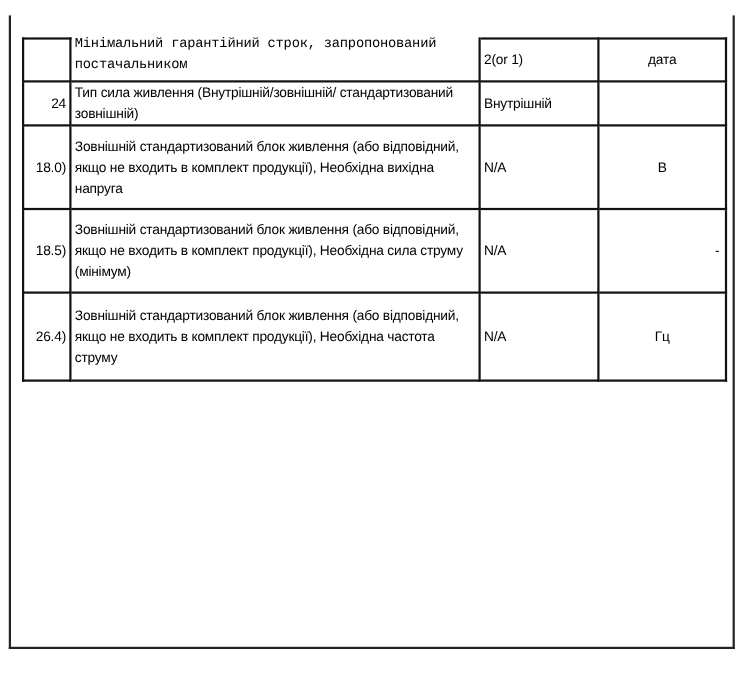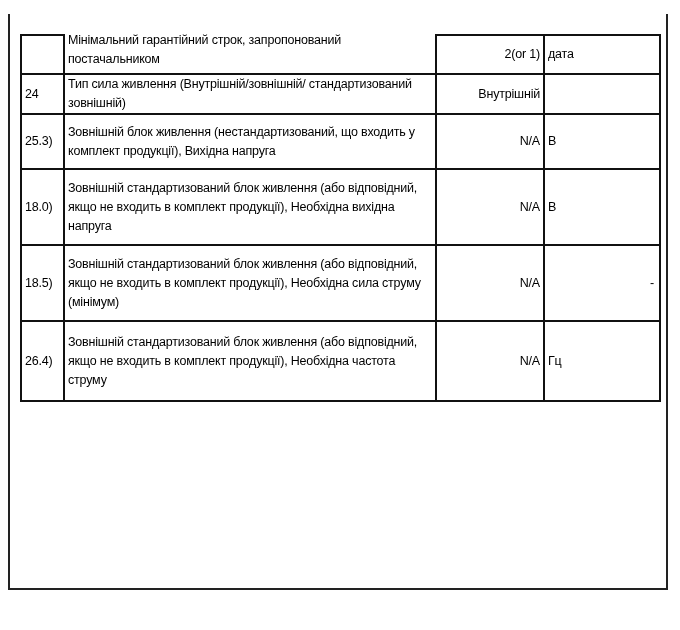--- a/index.html
+++ b/index.html
@@ -5,27 +5,27 @@
     html, body { margin: 0; padding: 0; background: #ffffff; }
     body { width: 680px; height: 630px; position: relative; overflow: hidden;
            font-family: "Liberation Sans", sans-serif; color: #000; }
     .frame { position: absolute; left: 8px; top: 14px; width: 660px; height: 576px;
              border-left: 2px solid #222; border-right: 2px solid #222; border-bottom: 2px solid #222;
              box-sizing: border-box; }
     table.spec { position: absolute; left: 20px; top: 34px; border-collapse: collapse;
                  table-layout: fixed; width: 634px; font-size: 12.5px; }
     table.spec td { border: 2px solid #111; padding: 0 3px; vertical-align: middle;
                     line-height: 19px; letter-spacing: -0.2px; }
-    td.num { width: 35px; text-align: left; padding: 0 1px; }
+    td.num { width: 35px; text-align: right; padding: 0 1px; }
     td.desc { width: 364px; text-align: left; }
-    td.val { width: 100px; text-align: right; }
-    td.unit { width: 108px; text-align: left; }
+    td.val { width: 100px; text-align: left; }
+    td.unit { width: 108px; text-align: center; }
     td.unit.right { text-align: right; padding-right: 5px; }
     tr.first td.desc { border-top: none; vertical-align: top; }
-    tr.first td.desc span { position: relative; top: -4px; display: block; }
+    tr.first td.desc span { position: relative; top: -4px; display: block; font-family: Liberation Mono, monospace; }
   </style>
 </head>
 <body>
 
 <div class="frame"></div>
 
 <table class="spec">
   <tbody>
     <tr class="first" style="height:37px">
       <td class="num"></td>
@@ -33,26 +33,20 @@
           <span>Мінімальний гарантійний строк, запропонований постачальником</span>
         </td>
       <td class="val">2(or 1)</td>
       <td class="unit">дата</td>
     </tr>
     <tr style="height:38px">
       <td class="num">24</td>
       <td class="desc">Тип сила живлення (Внутрішній/зовнішній/ стандартизований зовнішній)</td>
       <td class="val">Внутрішній</td>
       <td class="unit"></td>
-    </tr>
-    <tr style="height:55px">
-      <td class="num">25.3)</td>
-      <td class="desc">Зовнішній блок живлення (нестандартизований, що входить у комплект продукції), Вихідна напруга</td>
-      <td class="val">N/A</td>
-      <td class="unit">В</td>
     </tr>
     <tr style="height:76px">
       <td class="num">18.0)</td>
       <td class="desc">Зовнішній стандартизований блок живлення (або відповідний, якщо не входить в комплект продукції), Необхідна вихідна напруга</td>
       <td class="val">N/A</td>
       <td class="unit">В</td>
     </tr>
     <tr style="height:76px">
       <td class="num">18.5)</td>
       <td class="desc">Зовнішній стандартизований блок живлення (або відповідний, якщо не входить в комплект продукції), Необхідна сила струму (мінімум)</td>

